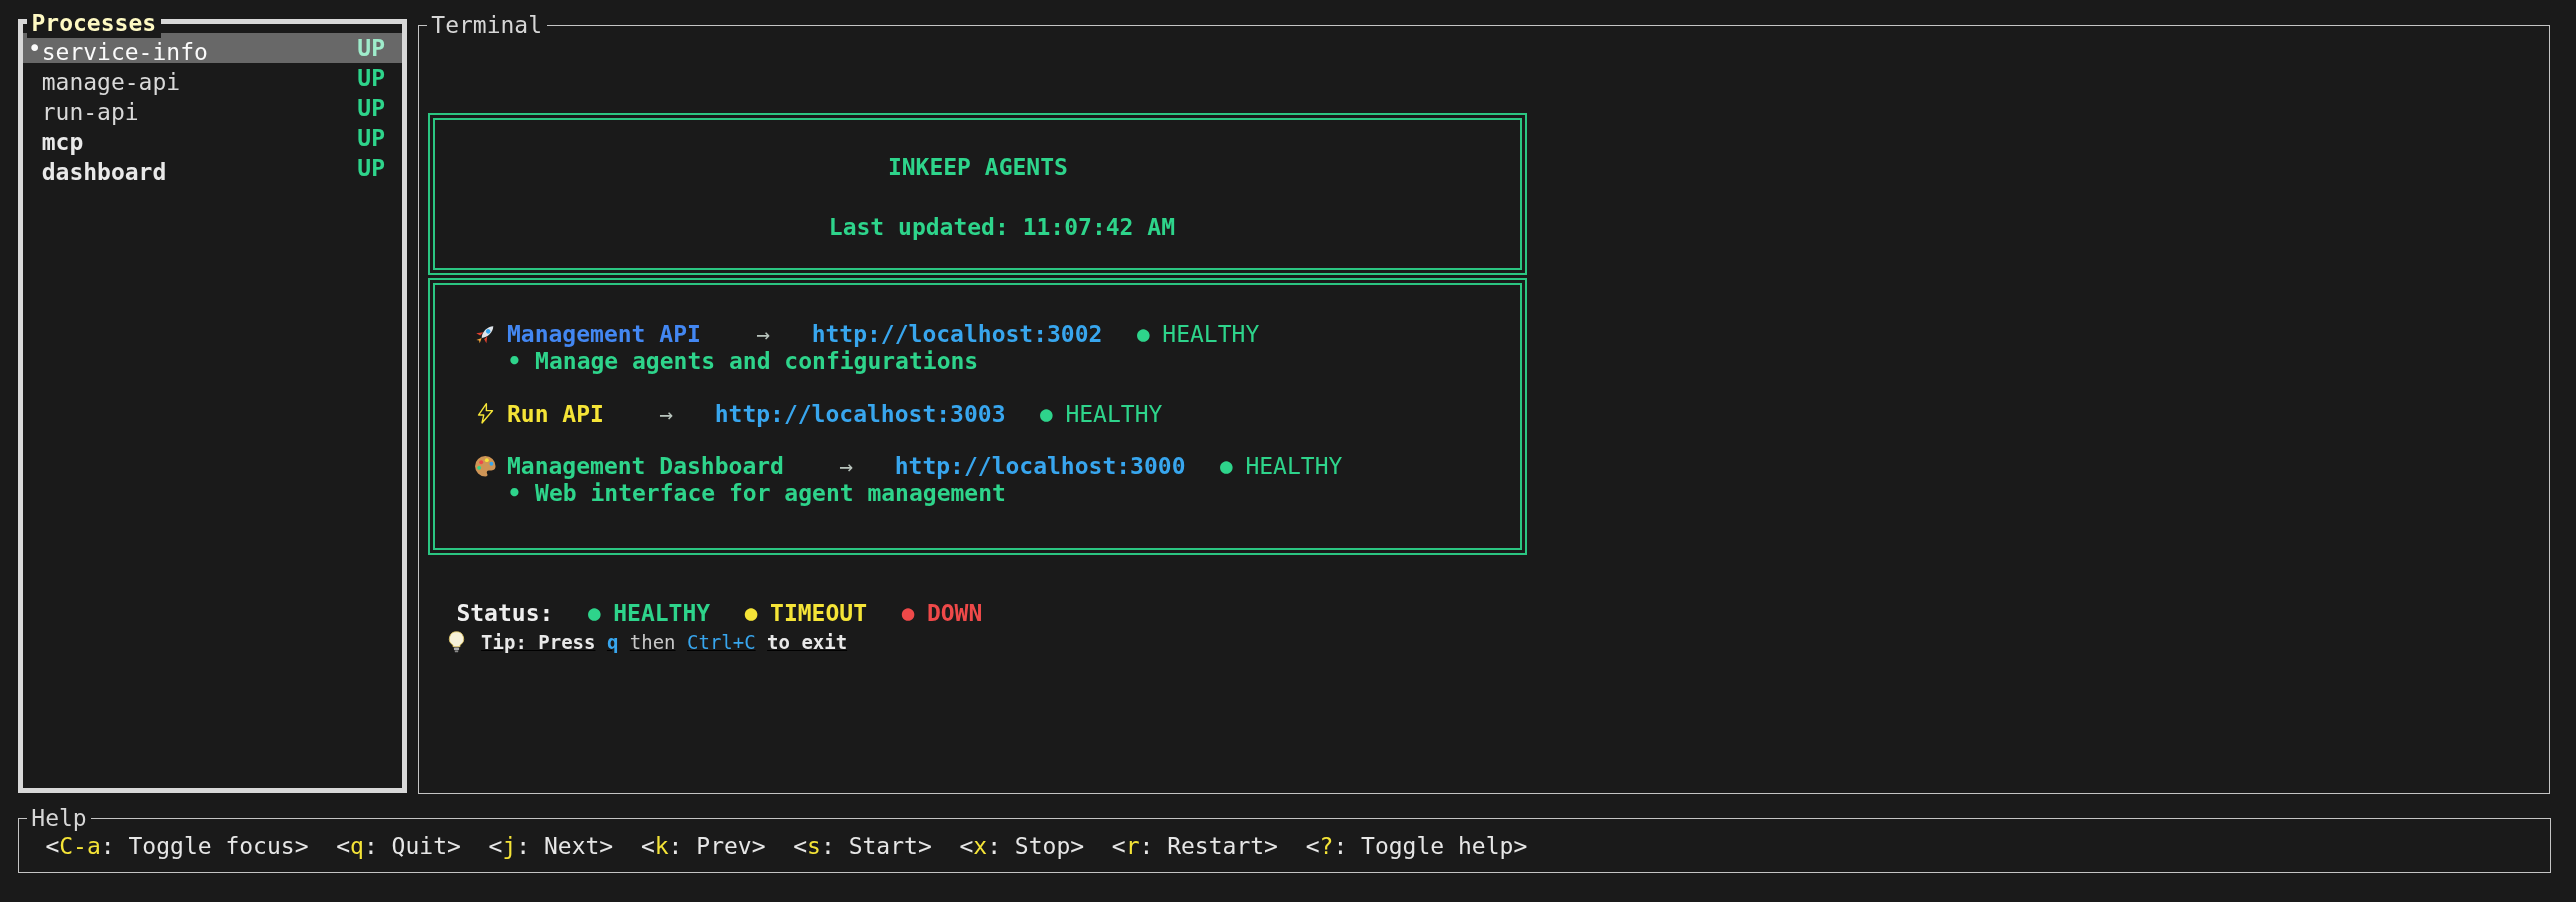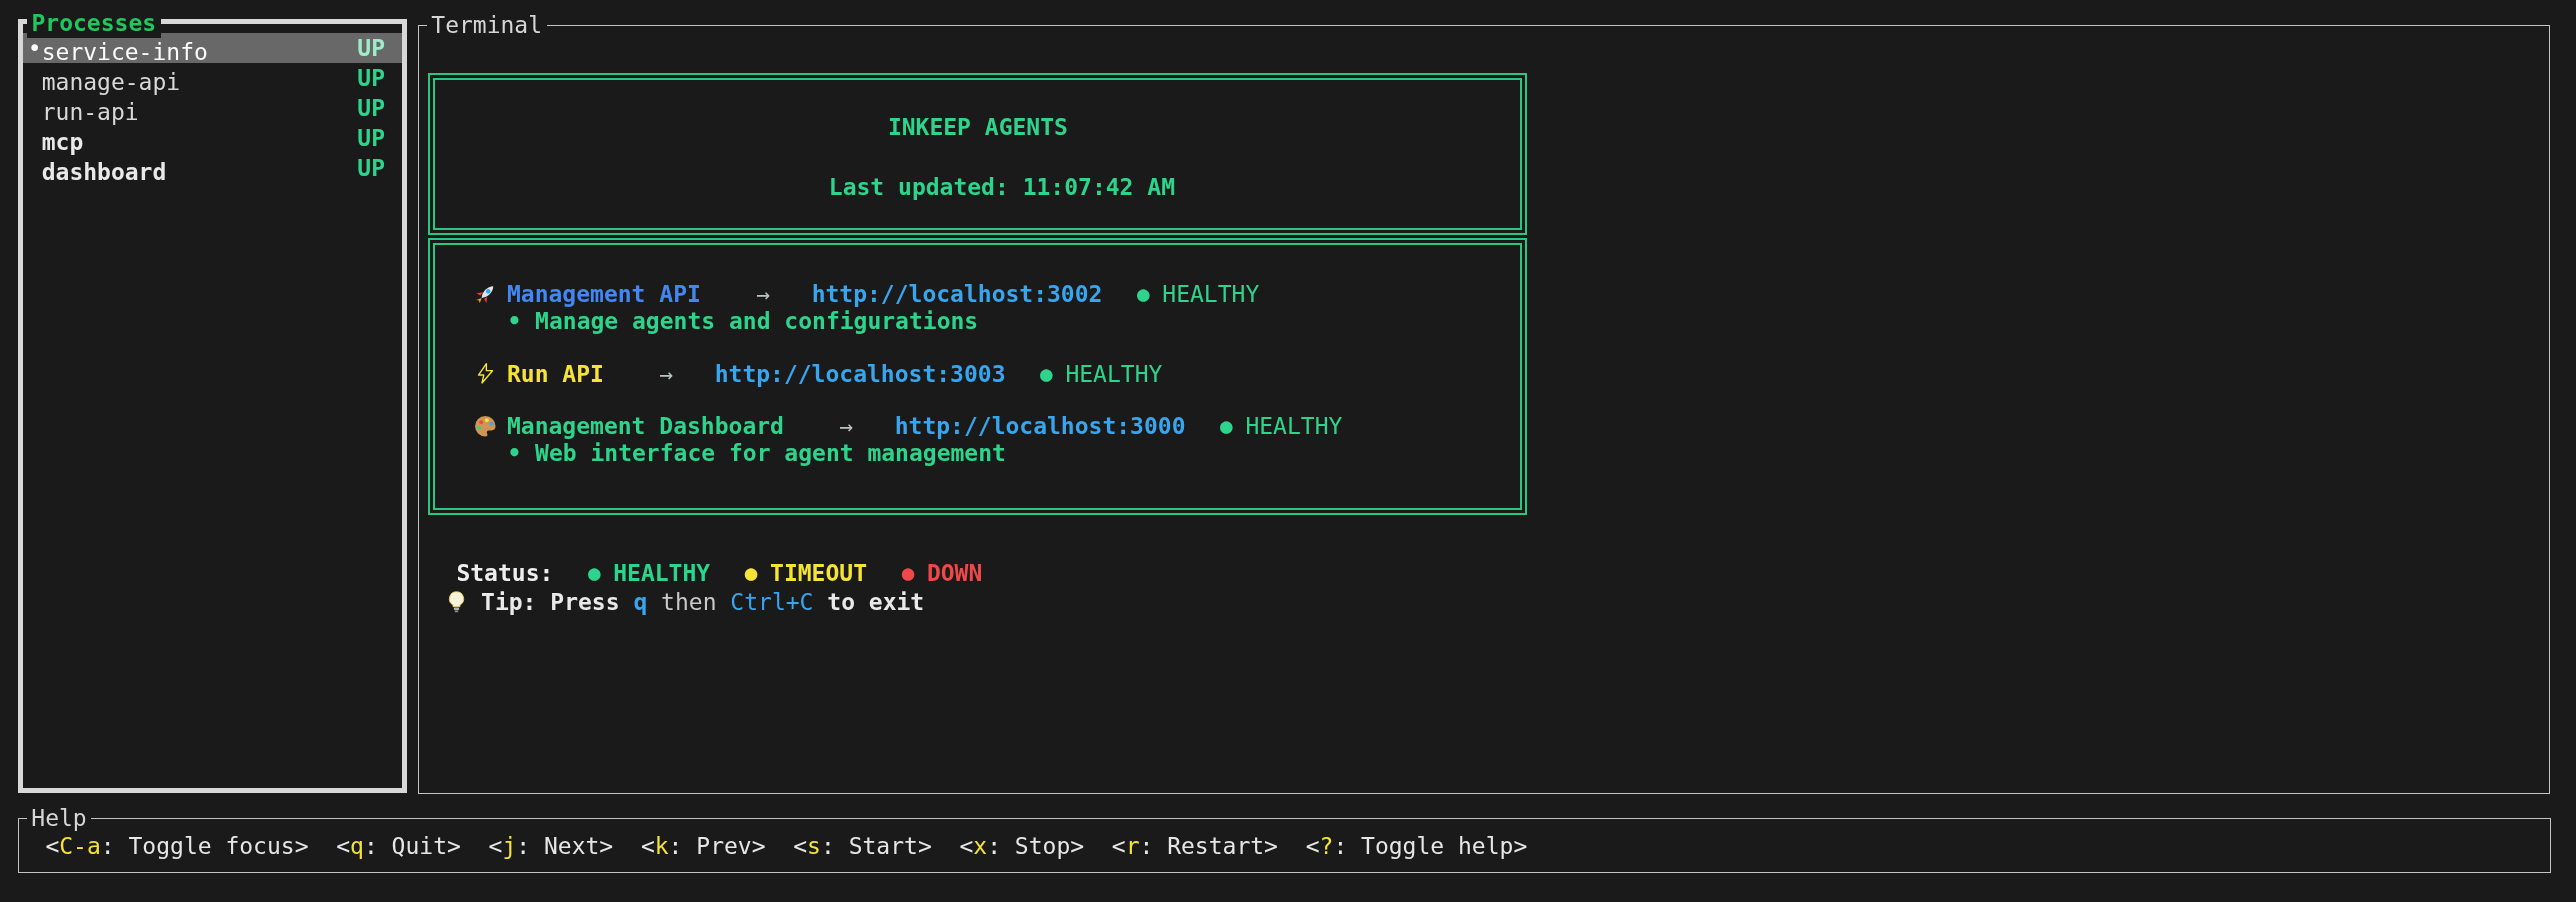--- a/index.html
+++ b/index.html
@@ -5,36 +5,36 @@
   * { margin:0; padding:0; box-sizing:border-box; }
   html,body { width:2576px; height:903px; background:#1a1a1a; overflow:hidden;
               font-family:"DejaVu Sans Mono", monospace; }
   .panel { position:absolute; background:#1a1a1a; }
   .panel-label { position:absolute; top:-16px; left:7.6px; background:#1a1a1a;
                  padding:0 4.7px; font-size:23px; line-height:30px; color:#d6d6d6;
                  white-space:pre; }
   
   #processes-panel { left:18px; top:19px; width:389px; height:774px;
                      border:5.7px solid #d8d8d8; }
-  #processes-panel > .panel-label { color:#22c55e; font-weight:bold; left:3.8px; }
+  #processes-panel > .panel-label { color:#fef9c3; font-weight:bold; left:3.8px; }
   .proc-list { margin-top:9.4px; }
   .proc-row { display:flex; align-items:center; height:30px; padding:0 17px 0 4.7px;
               font-size:23px; color:#d9d9d9; }
   .proc-row.selected { background:#686868; color:#fbfbfb; }
   .proc-gutter { display:inline-block; width:14px; white-space:pre; }
   .proc-name { flex:1; white-space:pre;margin-top:8px; }
   .proc-name.bold { font-weight:bold; color:#e9e9e9; }
   .proc-status { font-weight:bold; color:#2ed48b; }
   .proc-row.selected .proc-status { color:#9feccb; }
   
   #terminal-panel { left:418px; top:24.6px; width:2132px; height:769px;
                     border:1.9px solid #c4c4c4; }
   .term-inner { padding:47px 0 0 9.4px; }
   .gbox { width:1099px; border:7.6px double #2bc682; background:#1a1a1a; }
-  .title-box { height:162px; padding-top:34px; text-align:center; }
+  .title-box { height:162px; padding-top:34px; text-align:center;margin-top:40px; }
   .g-title { font-size:23px; line-height:26.4px; font-weight:bold; color:#2ed48b; }
   .g-updated { margin-top:34px; font-size:23px; line-height:26.4px; font-weight:bold; color:#2ed48b;padding-left:48px; }
   .services-box { margin-top:3.8px; height:277px; padding:36px 0 0 36px; }
   .svc + .svc { margin-top:26.4px; }
   .svc-main { display:flex; align-items:center; font-size:23px; line-height:26.4px;
               font-weight:bold; white-space:pre; }
   .svc-icon { display:inline-flex; width:28px; height:26.4px; margin-right:7.6px;
               align-items:center; justify-content:center; }
   .svc-name-blue   { color:#4387f2; margin-right:4ch; }
   .svc-name-yellow { color:#f5e437; margin-right:4ch; }
@@ -45,21 +45,21 @@
   .svc-health { color:#2ed48b; font-weight:normal; }
   .svc-desc { margin-left:36px; font-size:23px; line-height:26.4px; font-weight:bold;
               color:#2ed48b; white-space:pre; }
   .status-line { margin:45px 0 0 28px; display:flex; align-items:center;
                  font-size:23px; line-height:26.4px; font-weight:bold; color:#efefef;
                  white-space:pre; }
   .legend-item { display:inline-flex; align-items:center; margin-left:2.5ch; }
   .legend-dot { margin-right:1ch; font-size:21px; }
   .c-green { color:#2ed48b; } .c-yellow { color:#f5e437; } .c-red { color:#ee4949; }
   .tip-line { margin:1.9px 0 0 15px; display:flex; align-items:center;
-              font-size:23px; line-height:26.4px; white-space:pre; }
+              font-size:19px; line-height:26.4px; white-space:pre;text-decoration:underline; }
   .tip-icon { display:inline-flex; width:26.4px; height:26.4px; margin-right:11.3px;
               align-items:center; justify-content:center; }
   .seg { margin-right:1ch; }
   .seg-bold-white { color:#e9e9e9; font-weight:bold; }
   .seg-blue-bold  { color:#38a6ee; font-weight:bold; }
   .seg-gray       { color:#c9c9c9; }
   .seg-blue       { color:#38a6ee; }
   .seg-last { margin-right:0; }
   
   #help-panel { left:18px; top:818px; width:2533px; height:55px;

